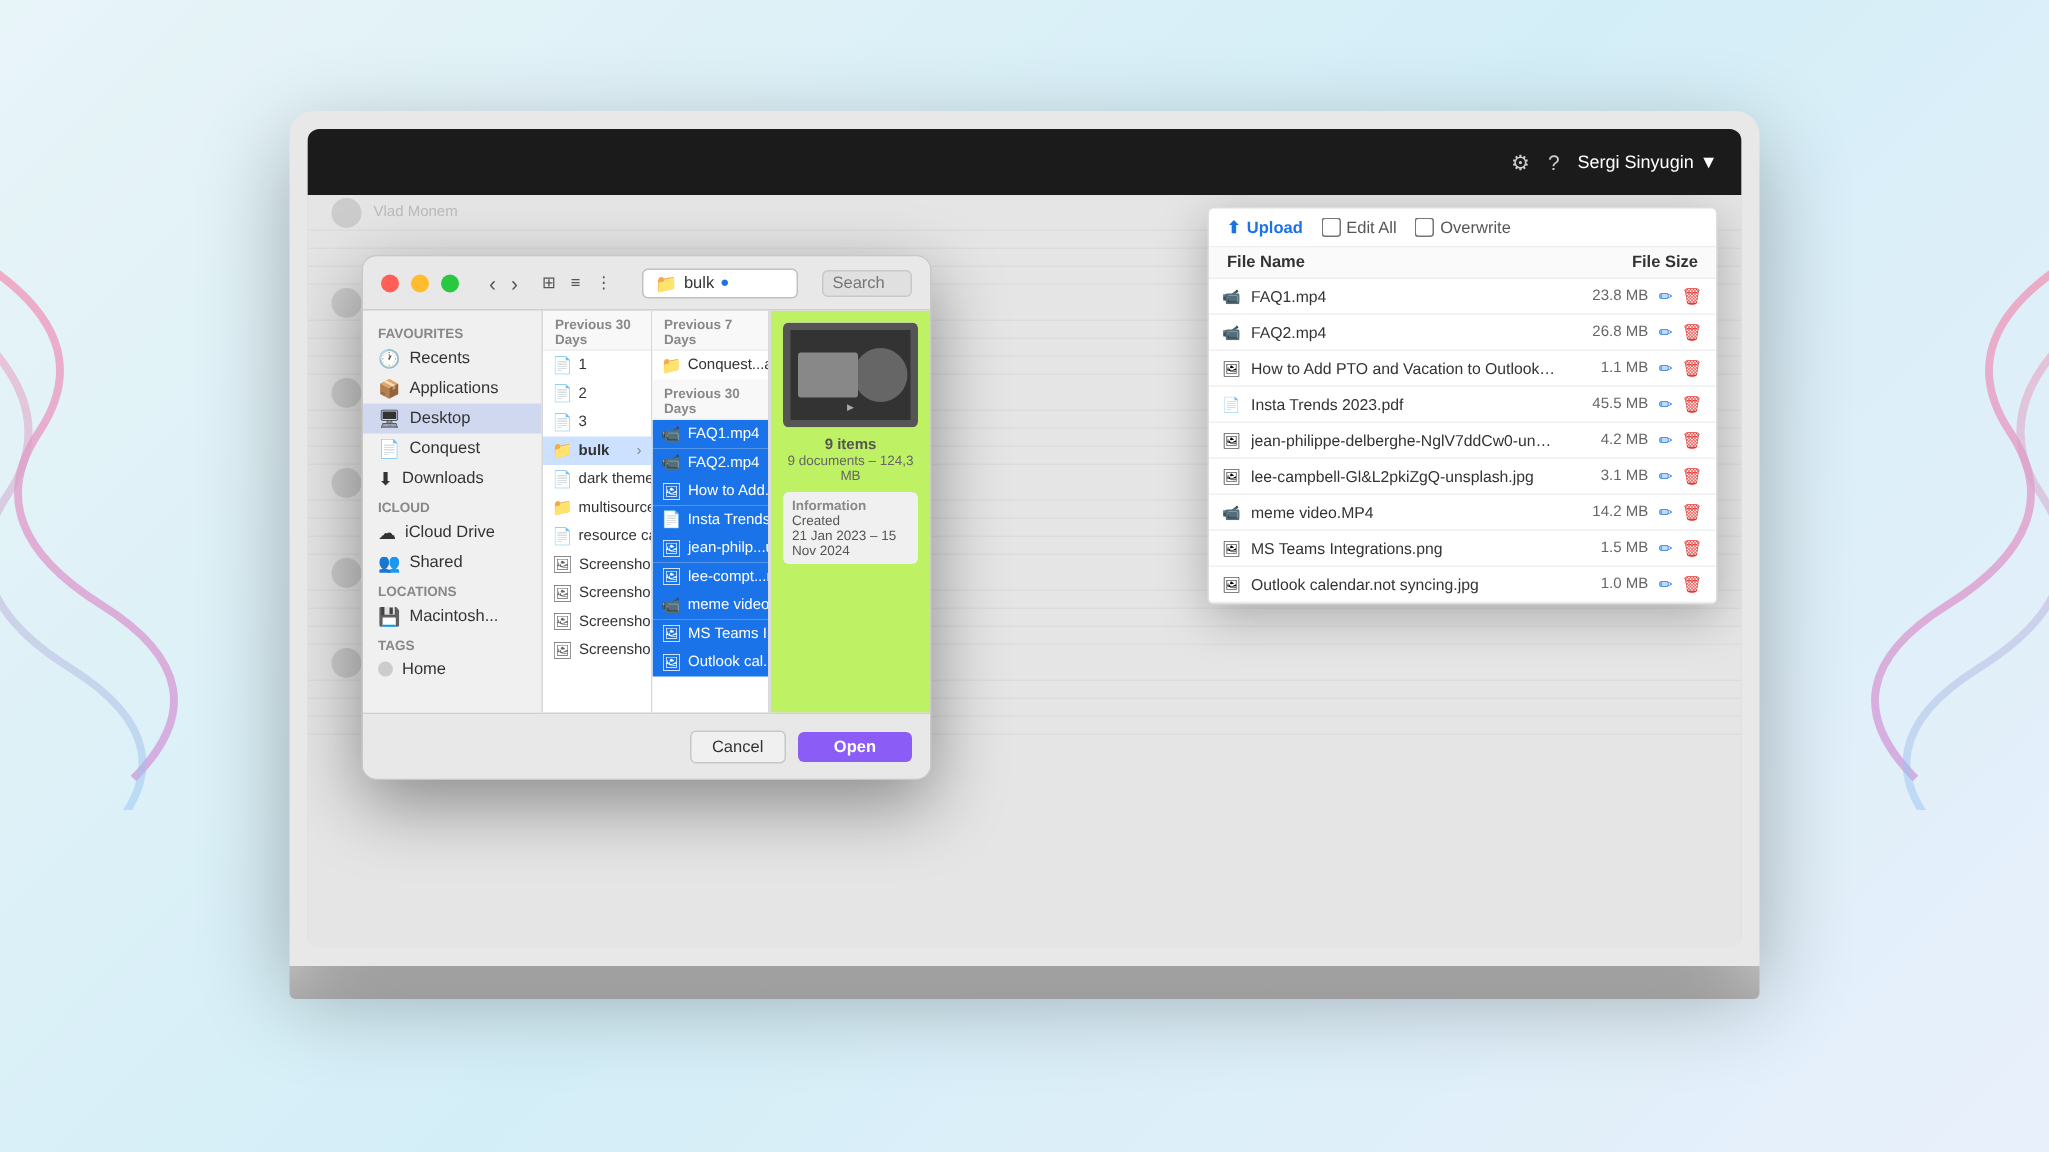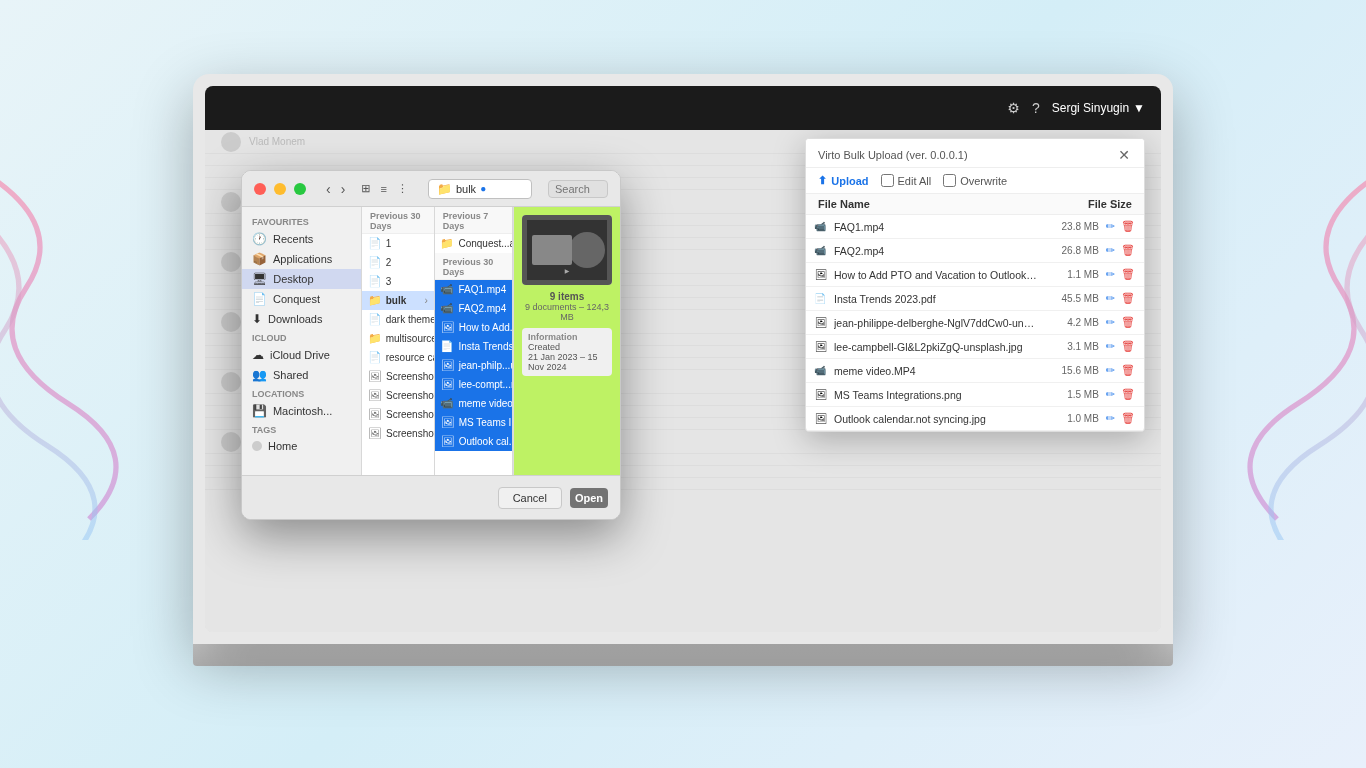--- a/index.html
+++ b/index.html
@@ -432,24 +432,24 @@
     .picker-cancel-btn {
       background: #f0f0f0;
       border: 1px solid #c8c8c8;
       border-radius: 4px;
       padding: 4px 14px;
       font-size: 11px;
       cursor: pointer;
       color: #333;
     }
     .picker-open-btn {
-      background: #737373;
+      background: #8b5cf6;
       border: none;
       border-radius: 4px;
-      padding: 4px 5px;
+      padding: 4px 24px;
       font-size: 11px;
       cursor: pointer;
       color: #fff;
       font-weight: 600;
     }
 
     
     .annotation-overlay {
       position: absolute;
       inset: 0;
@@ -699,26 +699,20 @@
             </div>
           </div>
 
           <div class="picker-footer">
             <button class="picker-cancel-btn">Cancel</button>
             <button class="picker-open-btn">Open</button>
           </div>
         </div>
 
         <div class="bulk-upload-dialog">
-          <div class="dialog-titlebar">
-            <span class="dialog-title">
-              <span>Virto Bulk Upload (ver. 0.0.0.1)</span>
-            </span>
-            <button class="dialog-close">✕</button>
-          </div>
           <div class="dialog-toolbar">
             <button class="dialog-toolbar-btn">
               <span>⬆</span>
               <span>Upload</span>
             </button>
             <label class="edit-all-label">
               <input type="checkbox" style="">
               <span>Edit All</span>
             </label>
             <label class="overwrite-label">
@@ -781,21 +775,21 @@
     <span class="file-name">lee-campbell-Gl&amp;L2pkiZgQ-unsplash.jpg</span>
     <span class="file-size">3.1 MB</span>
     <div class="file-actions">
       <button class="file-action-btn">✏</button>
       <button class="file-action-btn delete">🗑</button>
     </div>
   </div>
               <div class="dialog-file-row">
     <span class="file-icon">📹</span>
     <span class="file-name">meme video.MP4</span>
-    <span class="file-size">15.6 MB</span>
+    <span class="file-size">14.2 MB</span>
     <div class="file-actions">
       <button class="file-action-btn">✏</button>
       <button class="file-action-btn delete">🗑</button>
     </div>
   </div>
               <div class="dialog-file-row">
     <span class="file-icon">🖼</span>
     <span class="file-name">MS Teams Integrations.png</span>
     <span class="file-size">1.5 MB</span>
     <div class="file-actions">

